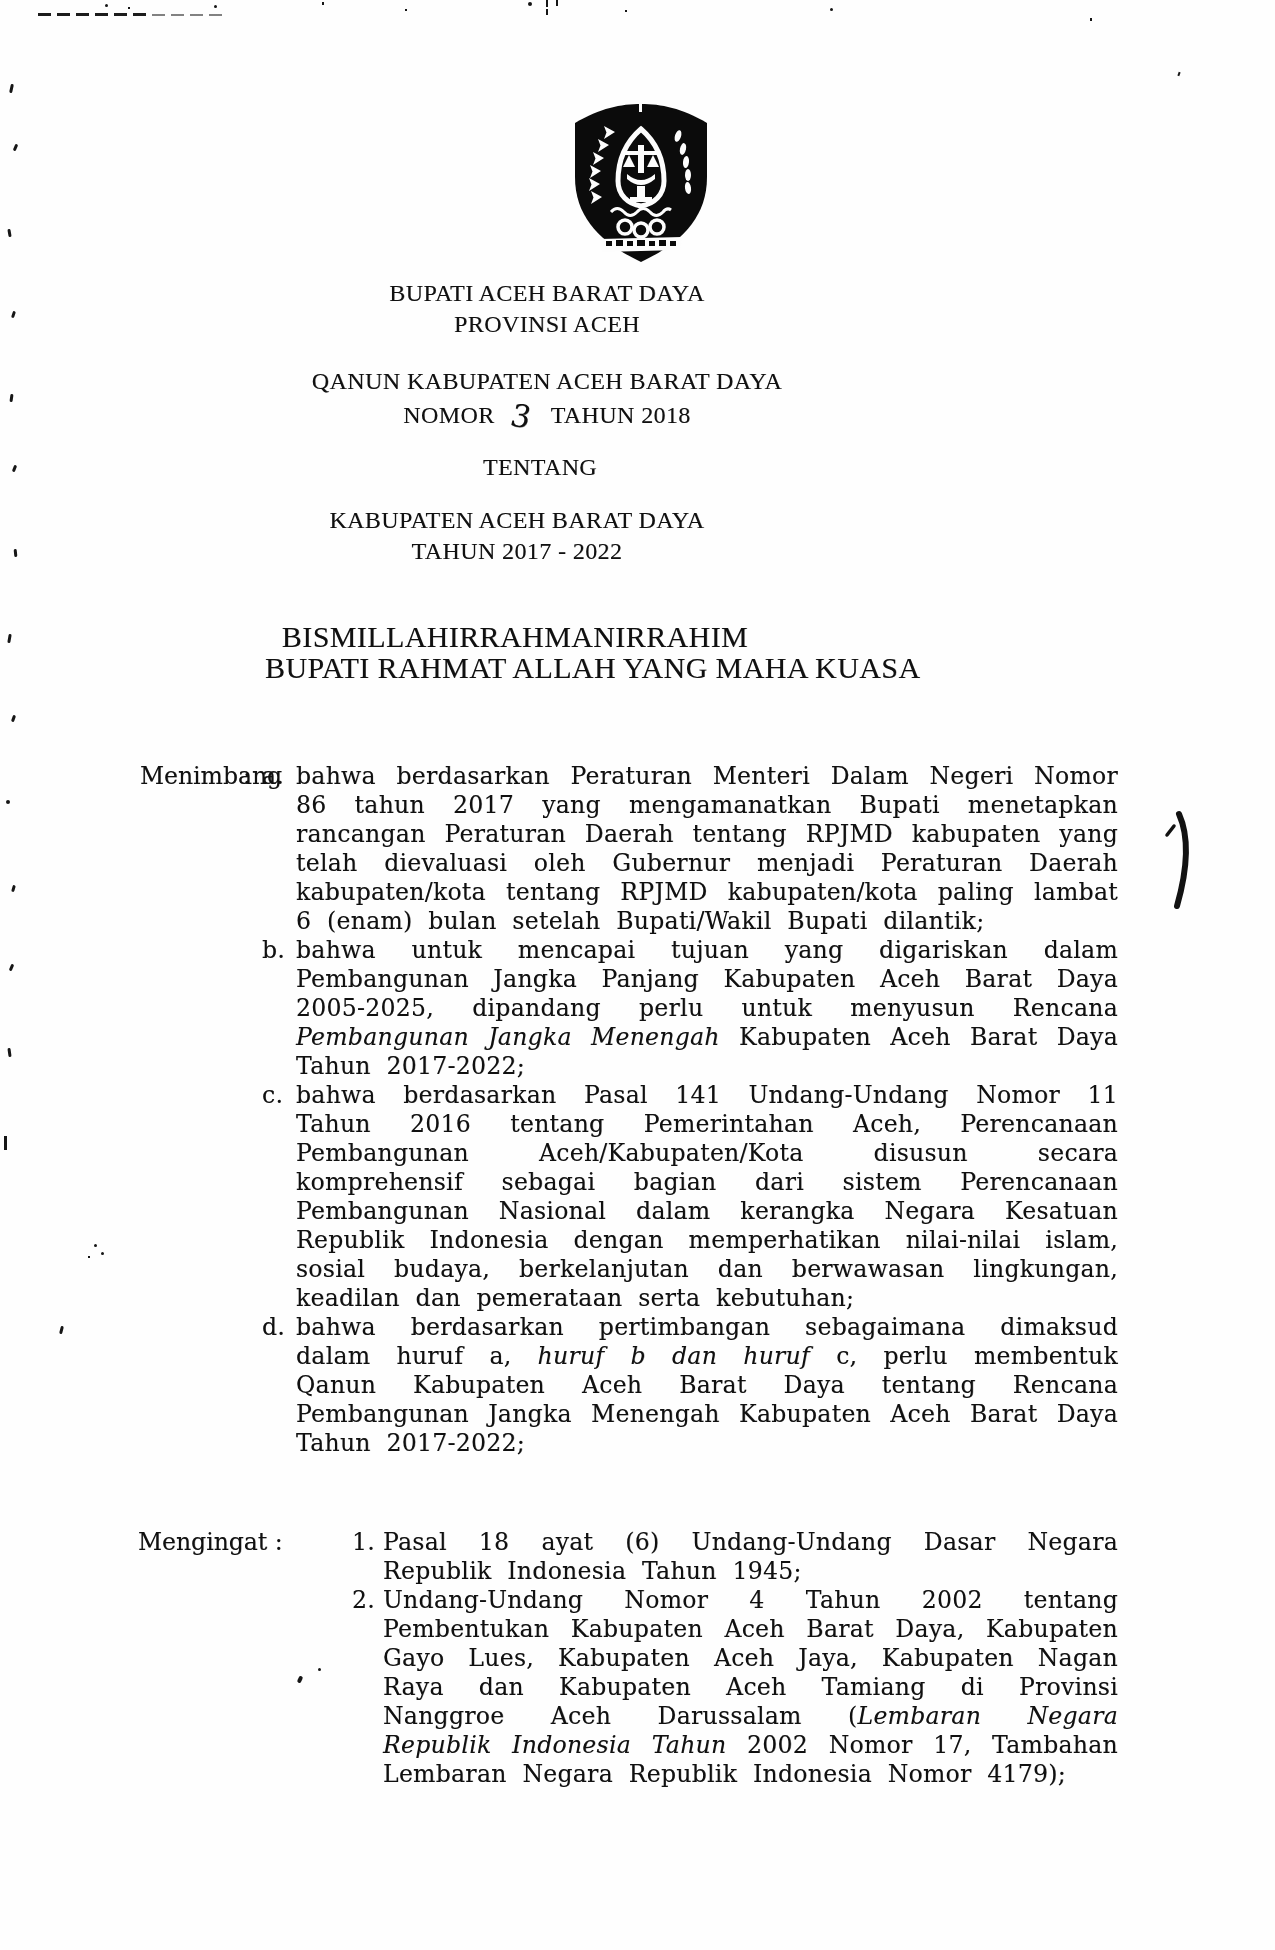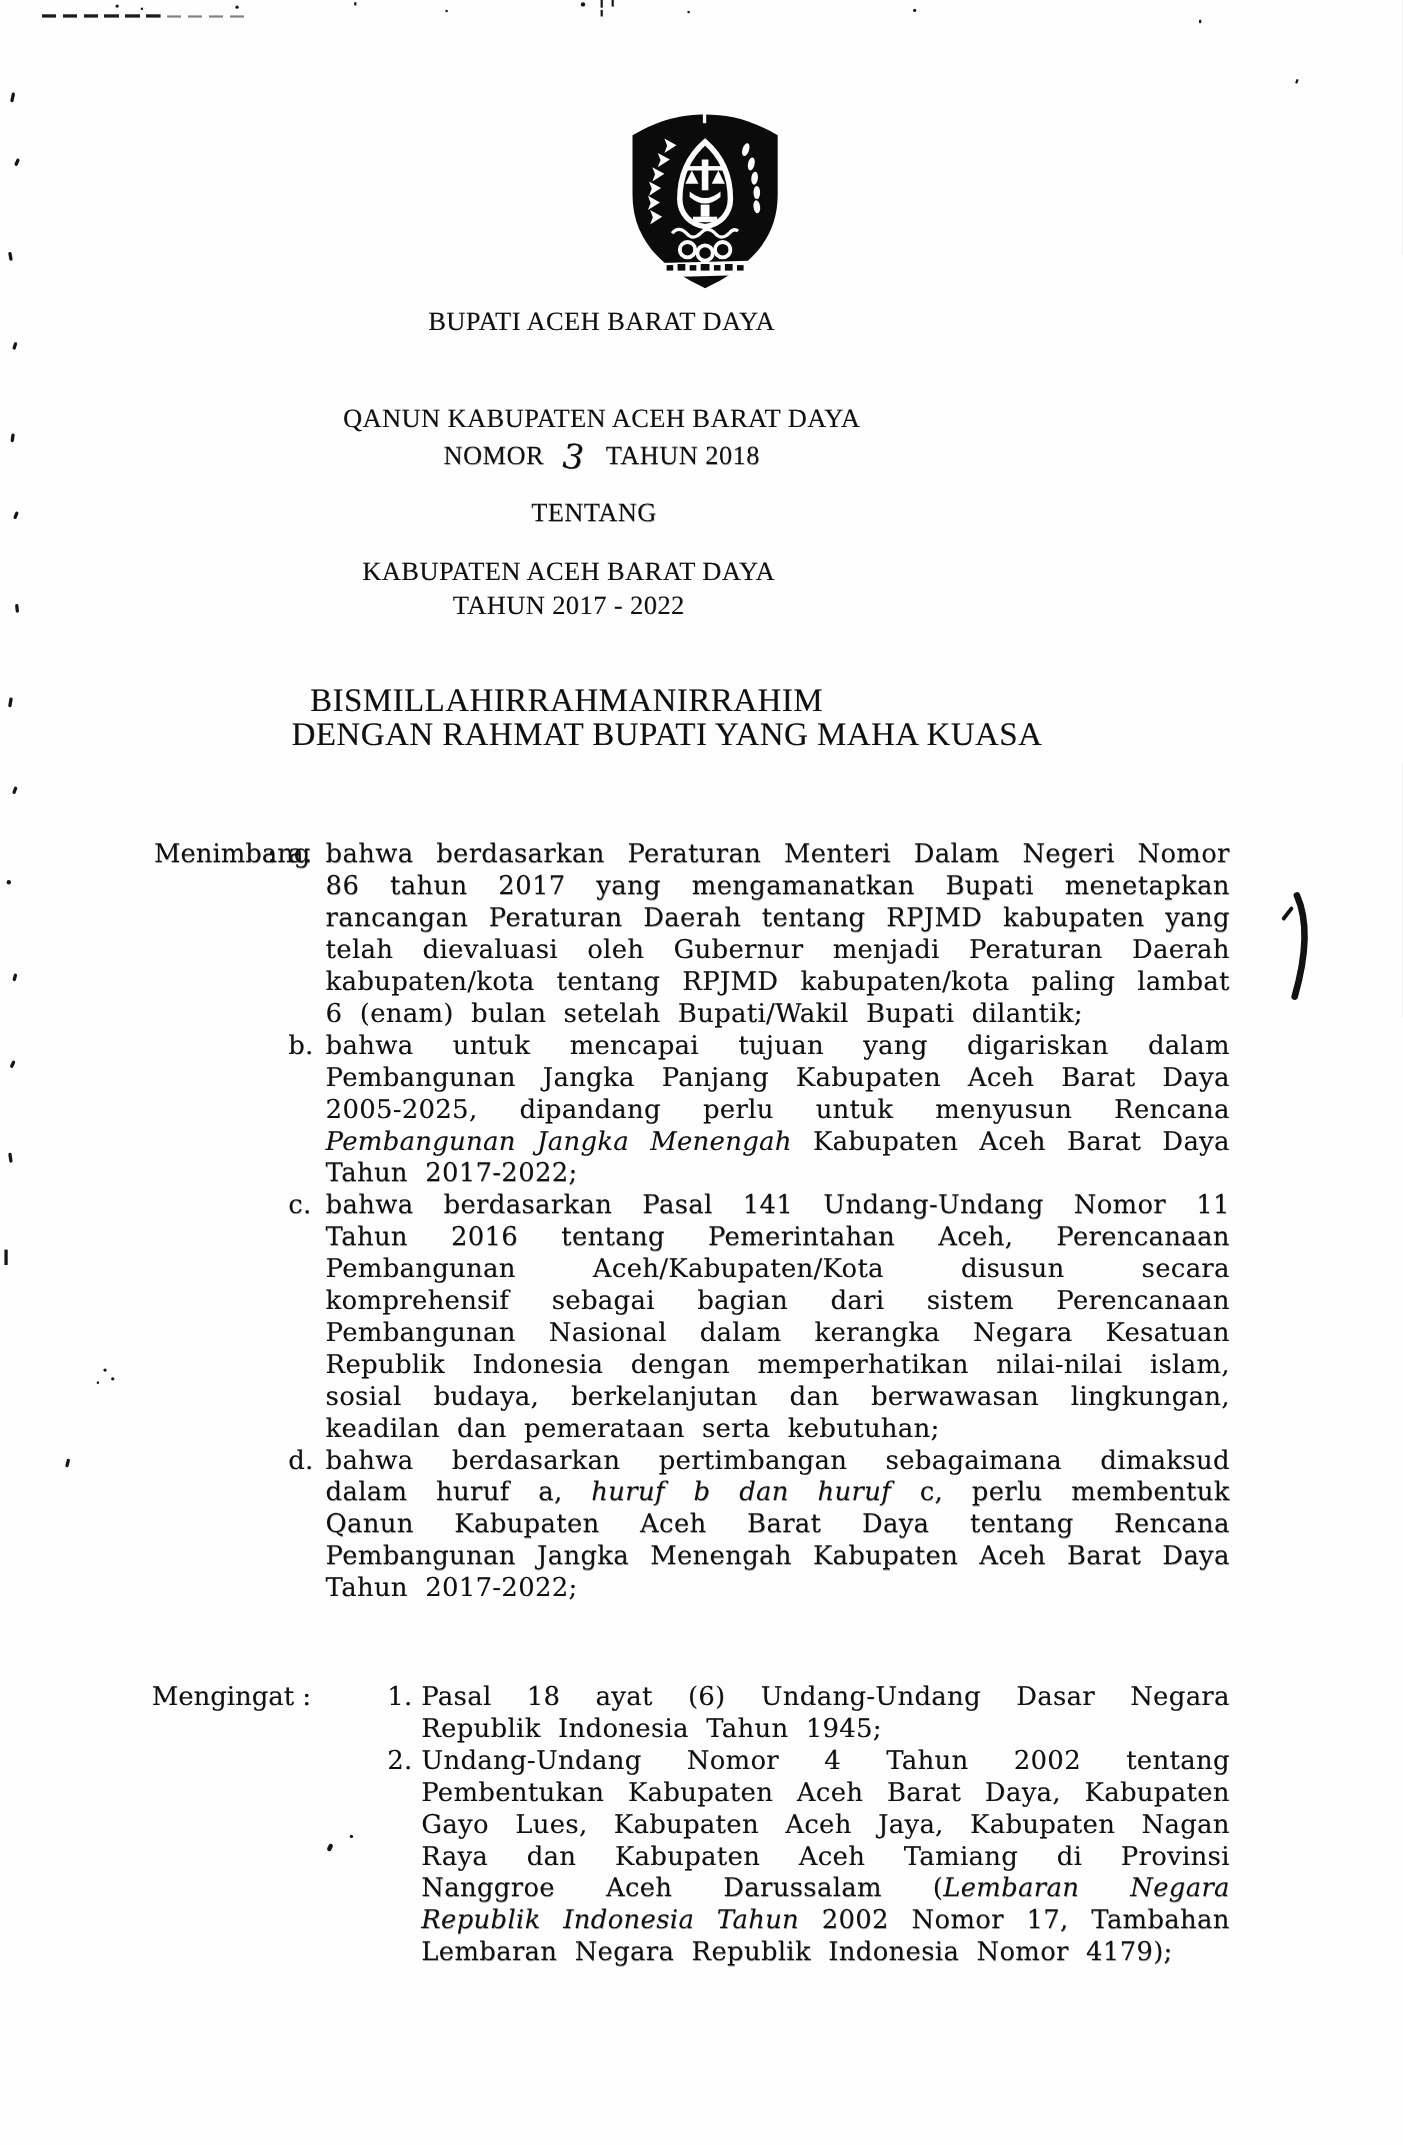--- a/index.html
+++ b/index.html
@@ -132,41 +132,42 @@
         <rect x="79" y="144" width="8" height="6"></rect>
         <rect x="91" y="145" width="6" height="5"></rect>
         <rect x="101" y="144" width="7" height="6"></rect>
         <rect x="112" y="145" width="6" height="5"></rect>
       </g>
     </svg>
   </div>
 
   <div class="hdr abs" style="left:297px;top:278px;width:500px;">
     <div>BUPATI ACEH BARAT DAYA</div>
+    <div>PROVINSI ACEH</div>
   </div>
 
   <div class="hdr abs" style="left:297px;top:366px;width:500px;">
     <div>QANUN KABUPATEN ACEH BARAT DAYA</div>
     <div>
       <span>NOMOR</span><span class="nomor-gap1"></span><span class="hand-num">3</span><span class="nomor-gap2"></span><span>TAHUN 2018</span>
     </div>
   </div>
 
   <div class="hdr abs" style="left:290px;top:452px;width:500px;">
     <div>TENTANG</div>
   </div>
 
   <div class="hdr abs" style="left:267px;top:505px;width:500px;">
     <div>KABUPATEN ACEH BARAT DAYA</div>
     <div>TAHUN 2017 - 2022</div>
   </div>
 
   <div class="hdr abs" style="left:265px;top:621px;width:500px;font-size:30px;">
     <div>BISMILLAHIRRAHMANIRRAHIM</div>
-    <div>DENGAN RAHMAT BUPATI YANG MAHA KUASA</div>
+    <div>BUPATI RAHMAT ALLAH YANG MAHA KUASA</div>
   </div>
 
 
   <div class="body-block considering">
     <div class="label" style="left:140px;top:762px;">Menimbang</div>
     <div class="label" style="left:243px;top:762px;">:</div>
     <div class="items" style="left:262px;top:762px;width:856px;">
       <div class="item">
         <span class="marker">a.</span>
         <span><span>bahwa berdasarkan Peraturan Menteri Dalam Negeri Nomor 86 tahun 2017 yang mengamanatkan Bupati menetapkan rancangan Peraturan Daerah tentang RPJMD kabupaten yang telah dievaluasi oleh Gubernur menjadi Peraturan Daerah kabupaten/kota tentang RPJMD kabupaten/kota paling lambat 6 (enam) bulan setelah Bupati/Wakil Bupati dilantik;</span></span>

